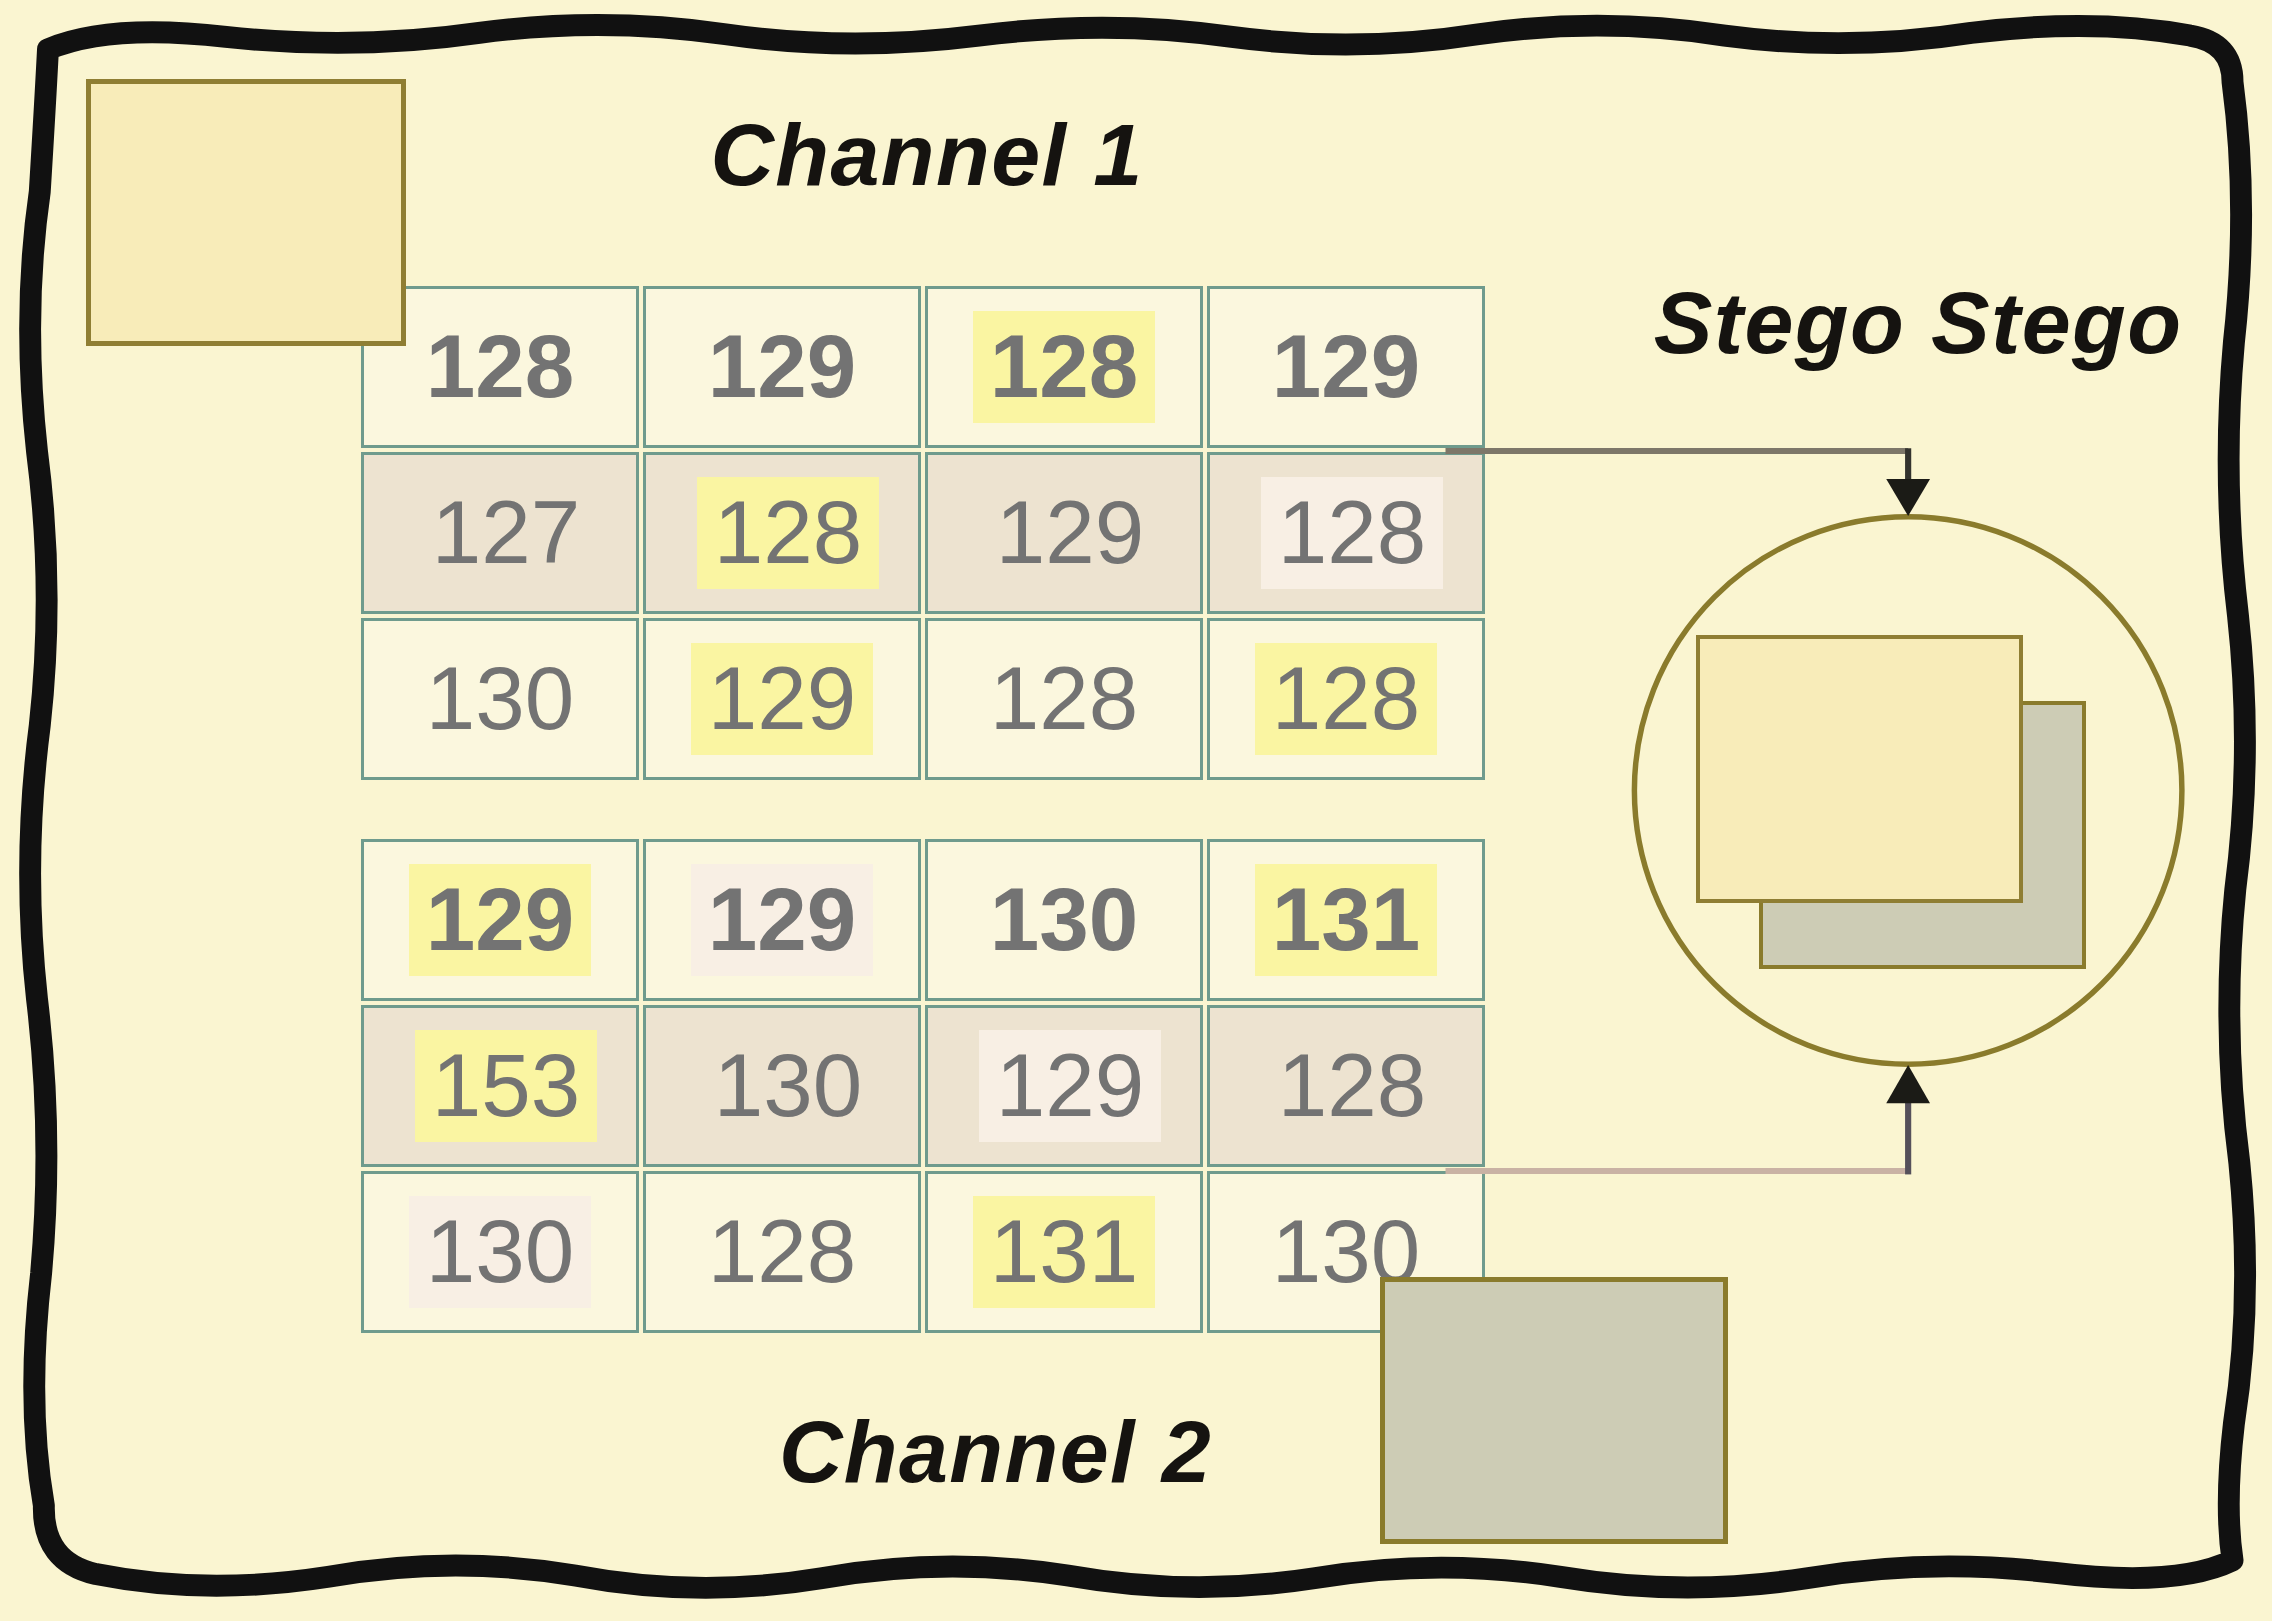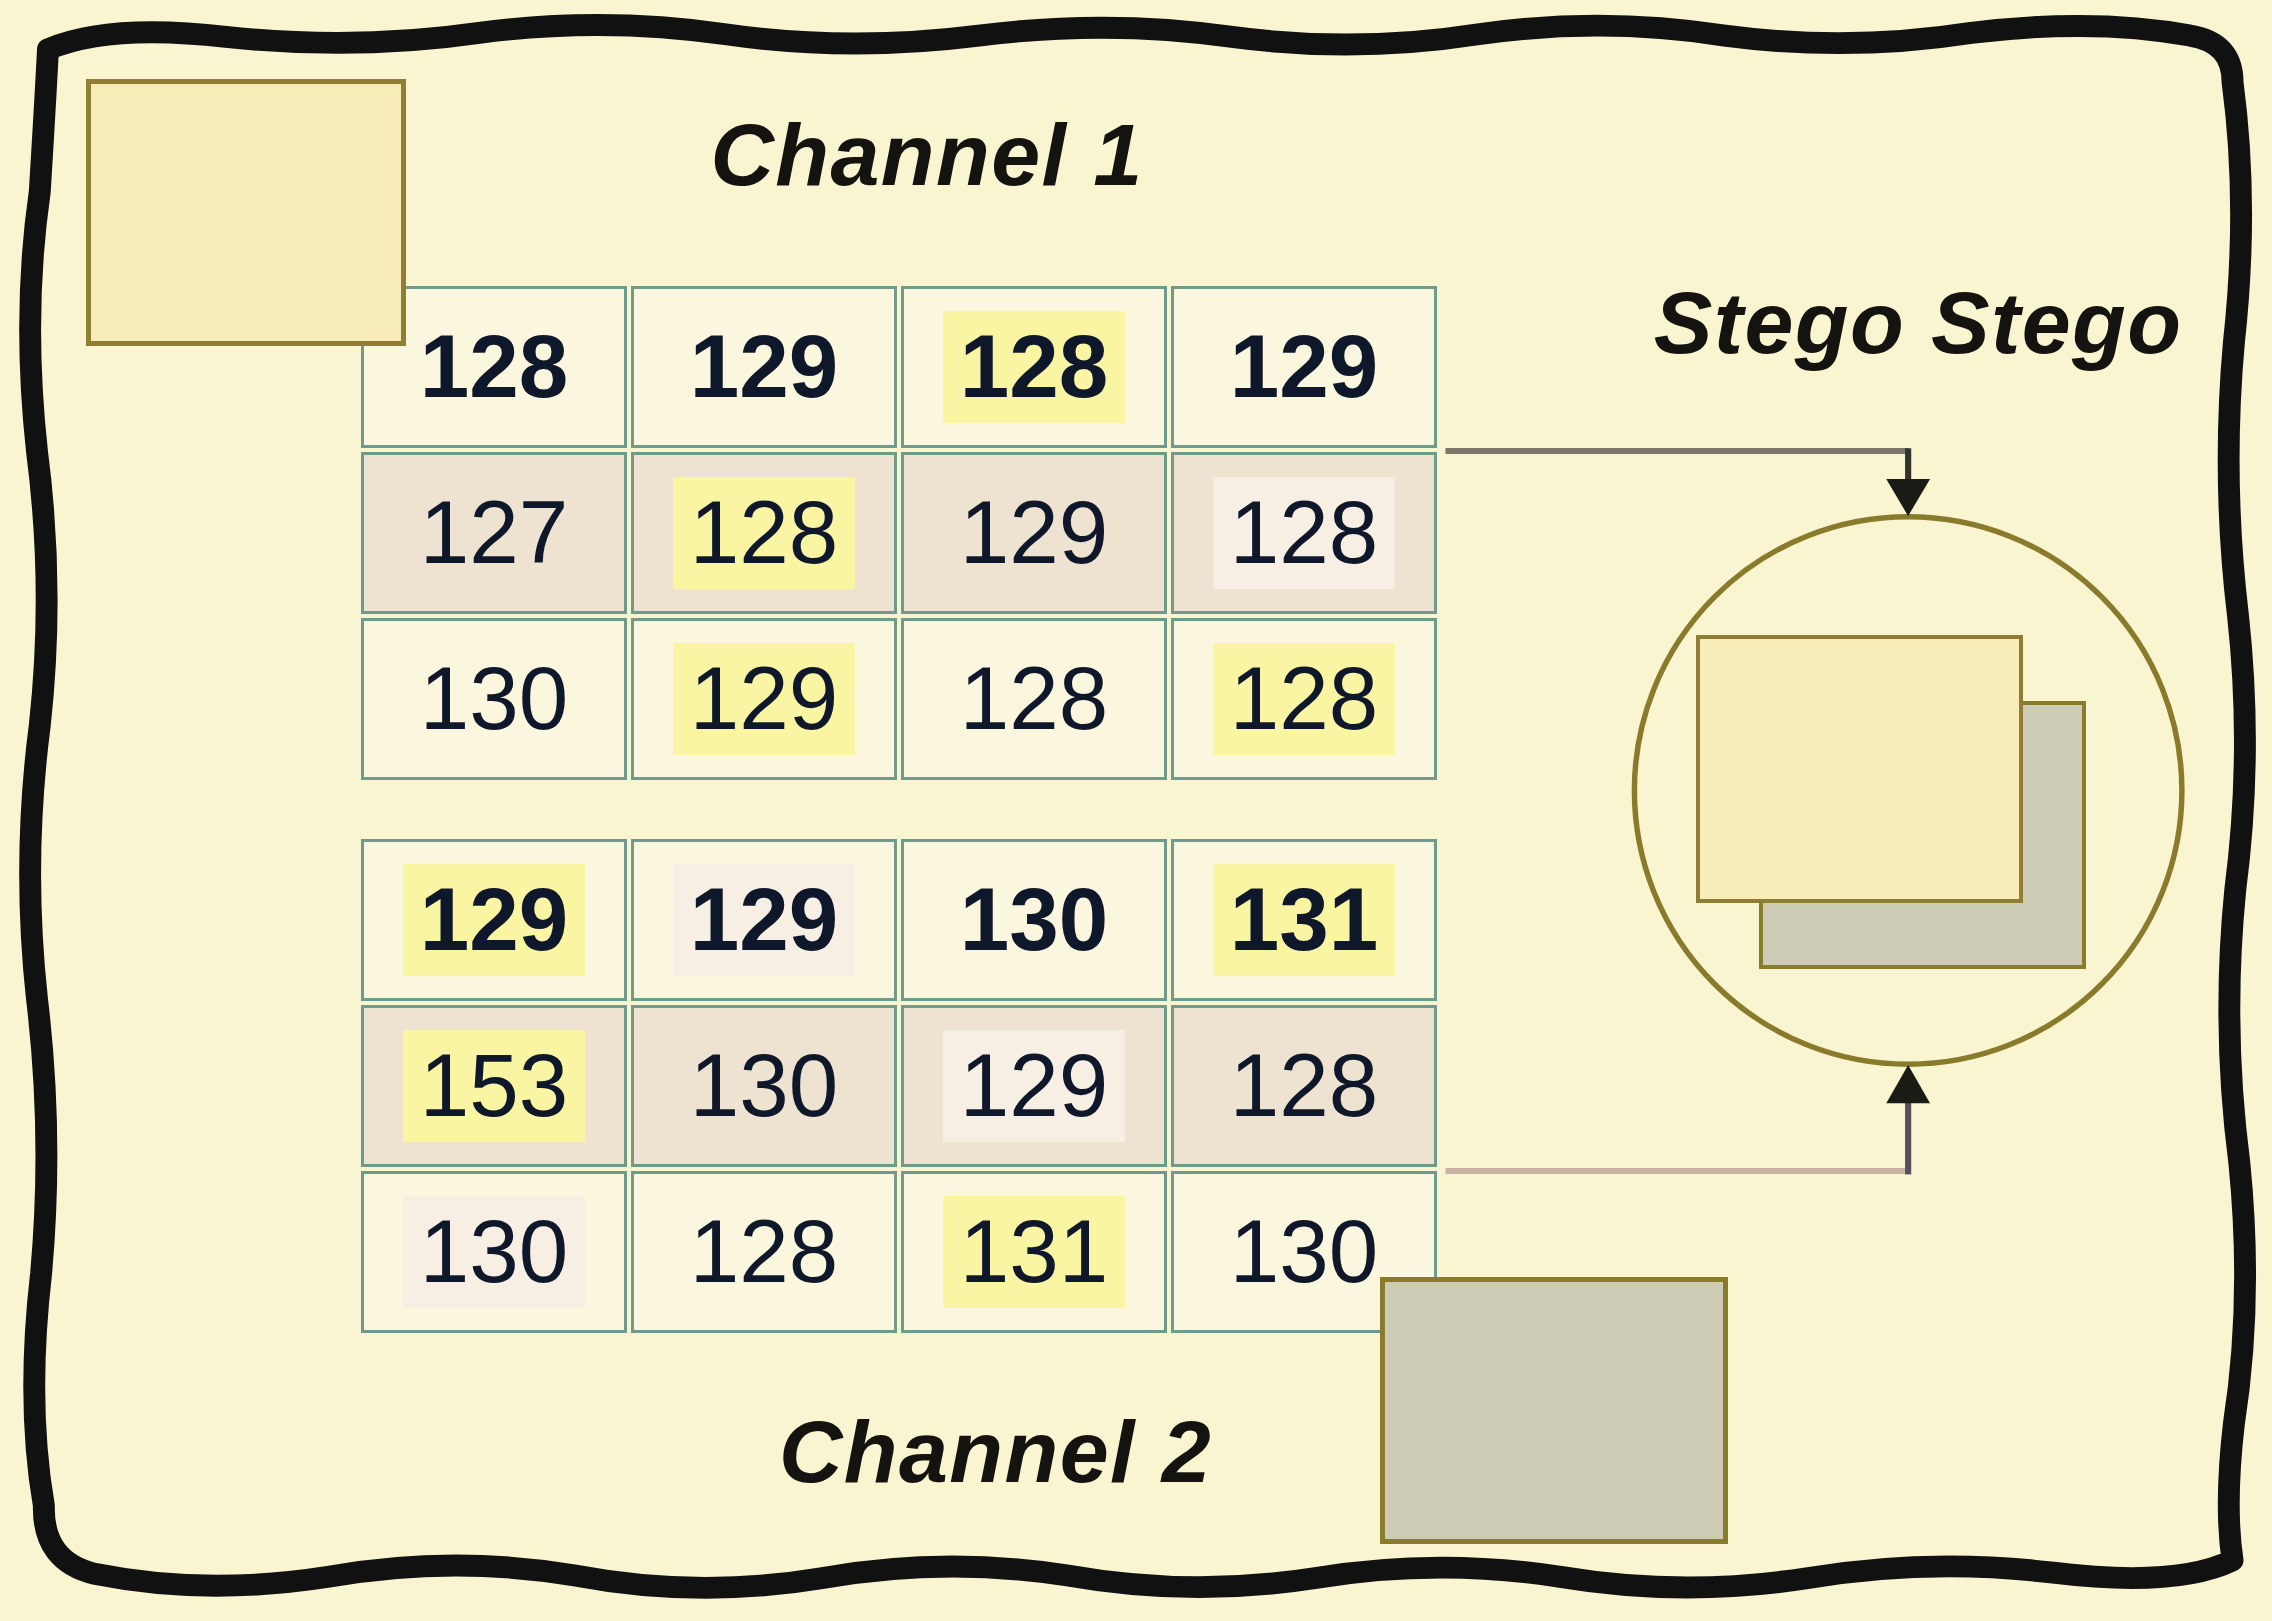--- a/index.html
+++ b/index.html
@@ -24,26 +24,26 @@
     position:absolute;
     border-collapse:separate;
     border-spacing:4.1px;
   }
   #grid1{left:357px;top:282px;}
   #grid2{left:357px;top:835px;}
   table.pixel-grid td{
     width:260px;height:156px;
     border:3.4px solid #6F9B8D;
     text-align:center;vertical-align:middle;
-    font-size:89px;color:#0f172a;
+    font-size:89px;color:#737373;
     background:#FBF7DE;
     padding:0;
   }
   tr.row-head td{font-weight:700;}
-  tr.row-mid td{background:#EDE3D0;}
+  tr.row-mid td{background:#EDE3D0;padding-left:12px;}
   tr.row-last td{background:#FBF7DE;}
   .pixel-value{display:inline-block;padding:6.8px 16.4px;line-height:1.1;}
   .hl-yellow{background:#FAF5A2;}
   .hl-pale{background:#F8EFE4;}
   .hl-none{background:transparent;}
   
   .swatch{position:absolute;box-sizing:border-box;}
   #cover-swatch{
     left:86px;top:79px;width:320px;height:267px;
     background:#F8ECB9;border:5.5px solid #8F7E33;z-index:6;

